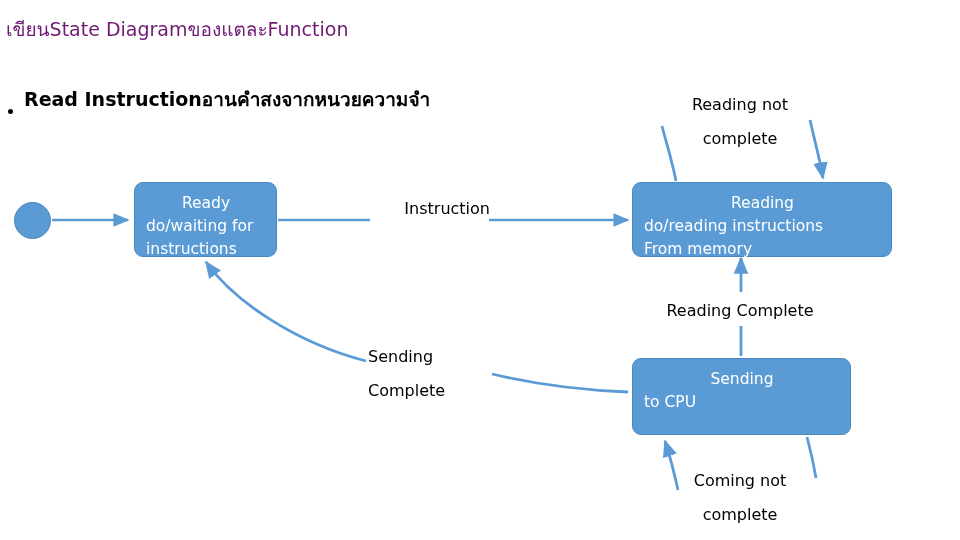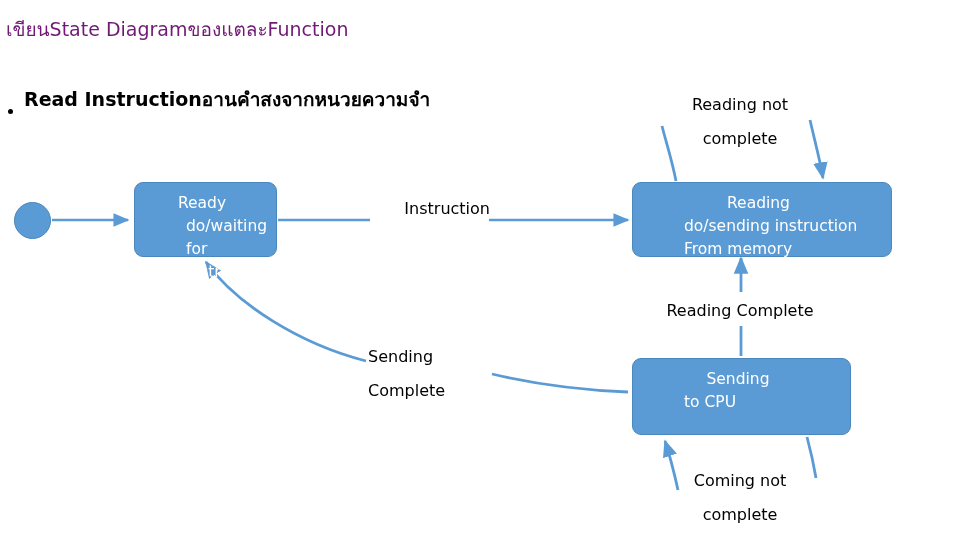--- a/index.html
+++ b/index.html
@@ -52,31 +52,30 @@
   
   .state-box {
     position: absolute;
     box-sizing: border-box;
     background: #5b9bd5;
     border: 1px solid #4a87bd;
     border-radius: 9px;
     color: #ffffff;
     font-size: 15.5px;
     line-height: 23px;
-    padding: 9px 10px 9px 3px;
+    padding: 9px 10px 9px 11px;
     text-align: left;
   }
   .state-box .state-title {
     display: block;
     text-align: center;
   }
   .state-box .state-line {
     display: block;
     text-align: left;
-    margin-left: 48px;
   }
 
   #box-ready   { left: 134px; top: 182px; width: 143px; height: 75px; }
   #box-reading { left: 632px; top: 182px; width: 260px; height: 75px; }
   #box-sending { left: 632px; top: 358px; width: 219px; height: 77px; }
 
   
   #initial-state {
     position: absolute;
     left: 14px;
@@ -156,21 +155,21 @@
   <div id="initial-state"></div>
 
   <div class="state-box" id="box-ready">
     <span class="state-title">Ready</span>
     <span class="state-line">do/waiting for</span>
     <span class="state-line">instructions</span>
   </div>
 
   <div class="state-box" id="box-reading">
     <span class="state-title">Reading</span>
-    <span class="state-line">do/sending instruction</span>
+    <span class="state-line">do/reading instructions</span>
     <span class="state-line">From memory</span>
   </div>
 
   <div class="state-box" id="box-sending">
     <span class="state-title">Sending</span>
     <span class="state-line">to CPU</span>
   </div>
 
   <div class="edge-label" id="lbl-reading-not-complete">
     <span class="l1">Reading not</span>

